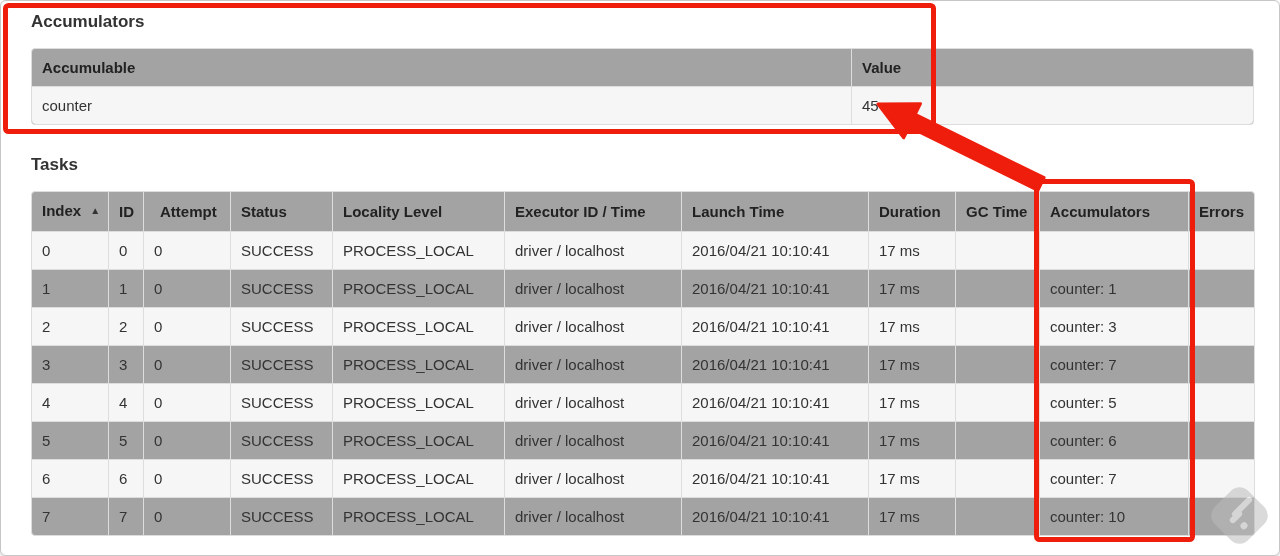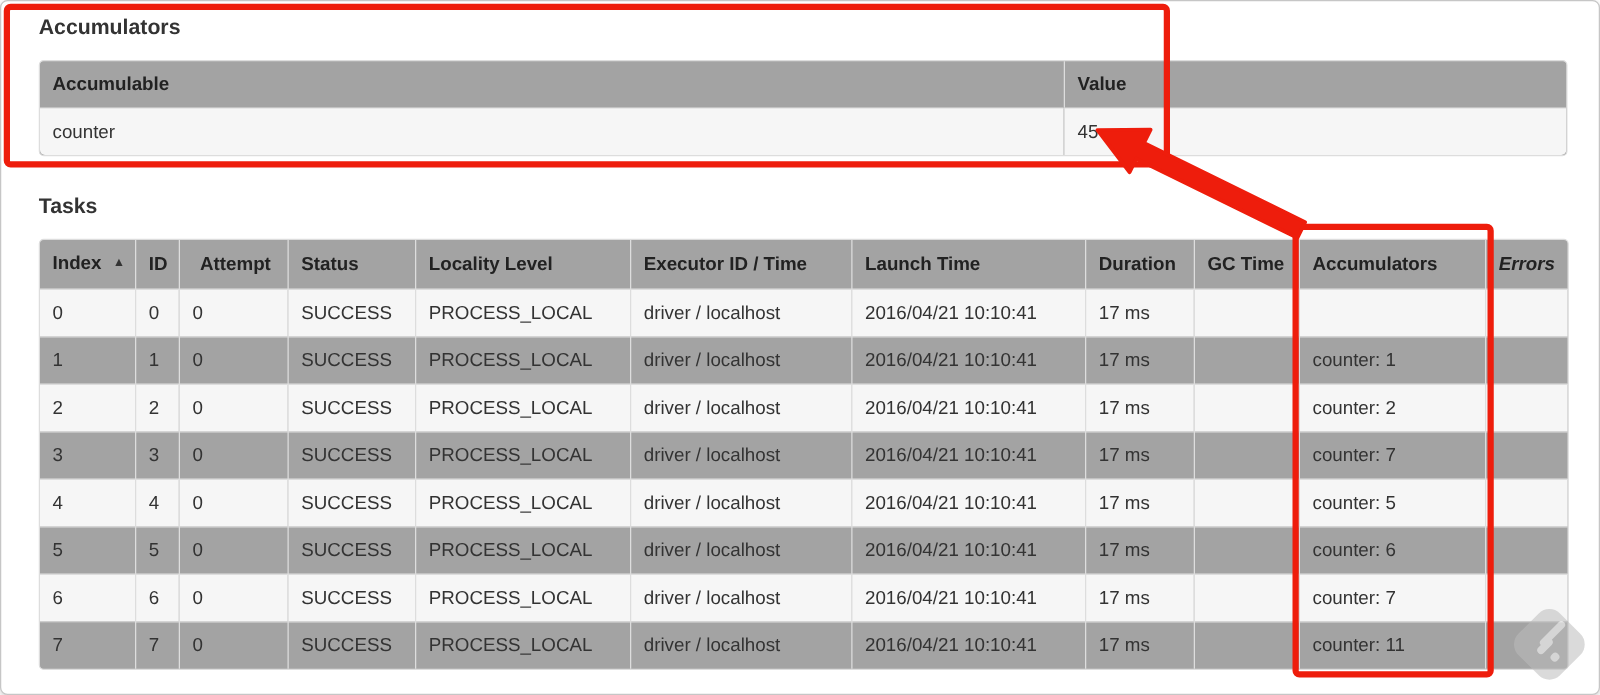--- a/index.html
+++ b/index.html
@@ -43,21 +43,21 @@
   #tasks-table th:nth-child(1){ width:76px; }
   #tasks-table th:nth-child(2){ width:35px; }
   #tasks-table th:nth-child(3){ width:87px;padding-left:16px; }
   #tasks-table th:nth-child(4){ width:102px; }
   #tasks-table th:nth-child(5){ width:172px; }
   #tasks-table th:nth-child(6){ width:177px; }
   #tasks-table th:nth-child(7){ width:187px; }
   #tasks-table th:nth-child(8){ width:87px; }
   #tasks-table th:nth-child(9){ width:84px; }
   #tasks-table th:nth-child(10){ width:149px; }
-  #tasks-table th:nth-child(11){ width:66px;font-style:italic; }
+  #tasks-table th:nth-child(11){ width:66px; }
 
   .sort-icon { font-size:10px; margin-left:9px; position:relative; top:-2px; color:#333; }
 
   svg.annotations {
     position:absolute; left:0; top:0; width:1280px; height:556px;
     pointer-events:none; z-index:50;
   }
 </style>
 </head>
 <body>
@@ -131,21 +131,21 @@
             <tr>
               <td>2</td>
               <td>2</td>
               <td>0</td>
               <td>SUCCESS</td>
               <td>PROCESS_LOCAL</td>
               <td>driver / localhost</td>
               <td>2016/04/21 10:10:41</td>
               <td>17 ms</td>
               <td></td>
-              <td>counter: 2</td>
+              <td>counter: 3</td>
               <td></td>
             </tr>
             <tr>
               <td>3</td>
               <td>3</td>
               <td>0</td>
               <td>SUCCESS</td>
               <td>PROCESS_LOCAL</td>
               <td>driver / localhost</td>
               <td>2016/04/21 10:10:41</td>
@@ -196,21 +196,21 @@
             <tr>
               <td>7</td>
               <td>7</td>
               <td>0</td>
               <td>SUCCESS</td>
               <td>PROCESS_LOCAL</td>
               <td>driver / localhost</td>
               <td>2016/04/21 10:10:41</td>
               <td>17 ms</td>
               <td></td>
-              <td>counter: 11</td>
+              <td>counter: 10</td>
               <td></td>
             </tr>
           </tbody>
         </table>
     </div>
 
   </div>
 
   <svg class="annotations" viewBox="0 0 1280 556">
 

